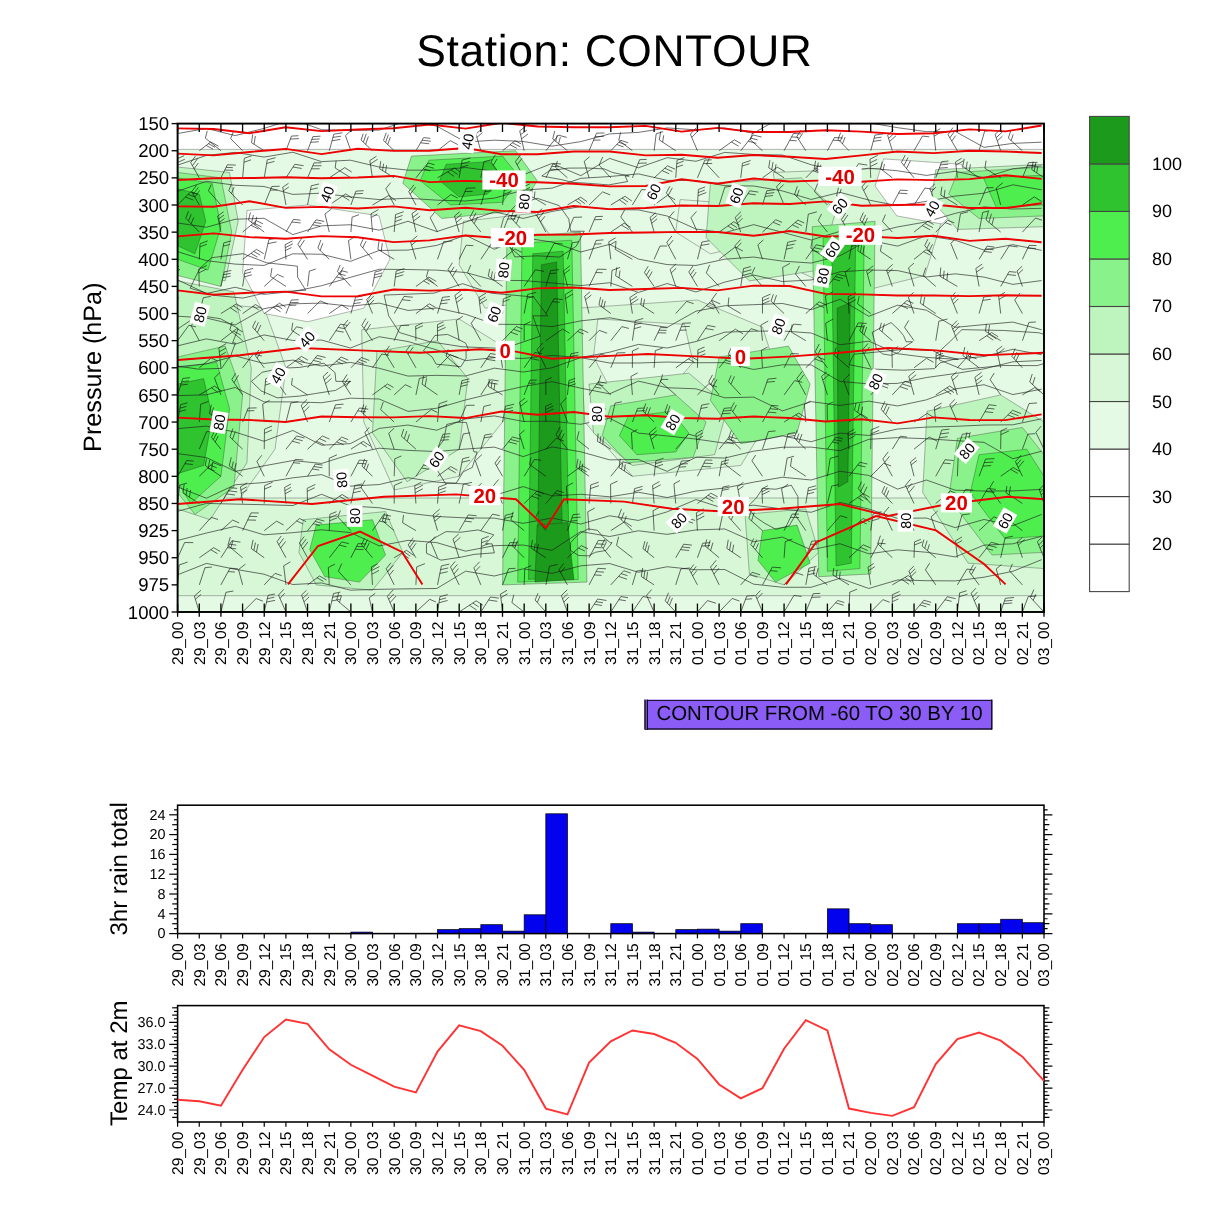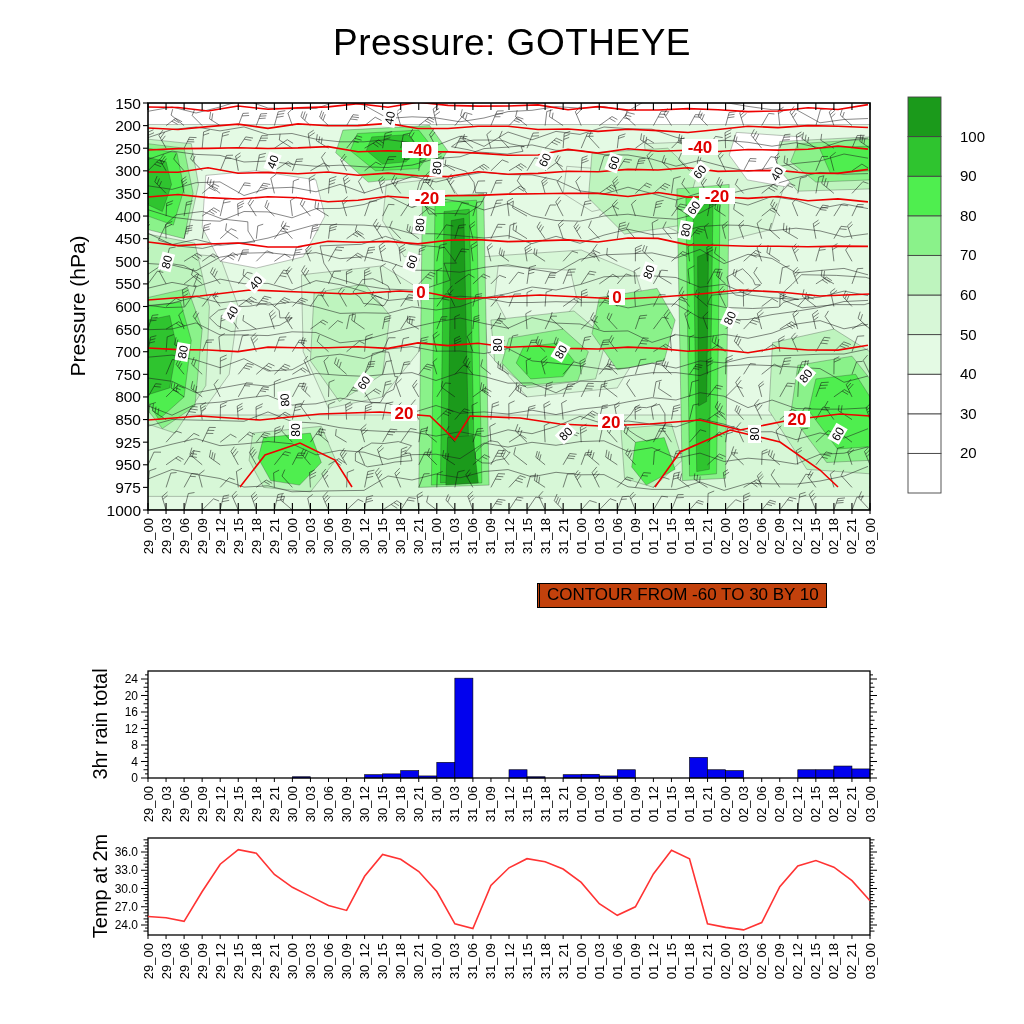--- a/index.html
+++ b/index.html
@@ -6,29 +6,29 @@
   body{font-family:"Liberation Sans", sans-serif;}
   .figure{position:relative;width:1024px;height:1024px;background:#fff;overflow:hidden;}
   .title{position:absolute;top:22px;left:0;width:1024px;text-align:center;
          font-size:37px;color:#000;letter-spacing:0.5px;}
   .vlabel{position:absolute;transform:translate(-50%,-50%) rotate(-90deg);
           white-space:nowrap;color:#000;}
   #yl-main{left:78px;top:306px;font-size:21px;}
   #yl-rain{left:100px;top:724px;font-size:20px;}
   #yl-temp{left:100px;top:886px;font-size:20px;}
   .note{position:absolute;left:537px;top:583px;font-size:17px;color:#000;
-        border:1px solid #000;border-left:3px double #000;background:#c2410c;
+        border:1px solid #000;border-left:3px double #000;background:#8b5cf6;
         padding:1px 7px 2px 7px;white-space:nowrap;}
   svg#plot{position:absolute;left:0;top:0;}
 </style>
 </head>
 <body>
 
 <div class="figure">
-  <div class="title">Pressure: GOTHEYE</div>
+  <div class="title">Station: CONTOUR</div>
   <div class="vlabel" id="yl-main">Pressure (hPa)</div>
   <div class="vlabel" id="yl-rain">3hr rain total</div>
   <div class="vlabel" id="yl-temp">Temp at 2m</div>
   <div class="note">CONTOUR FROM -60 TO 30 BY 10</div>
   <svg id="plot" width="1024" height="1024" viewBox="0 0 1024 1024">
       <defs>
         <clipPath id="mainclip">
           <rect x="148" y="103" width="722" height="407"></rect>
         </clipPath>
       </defs>

